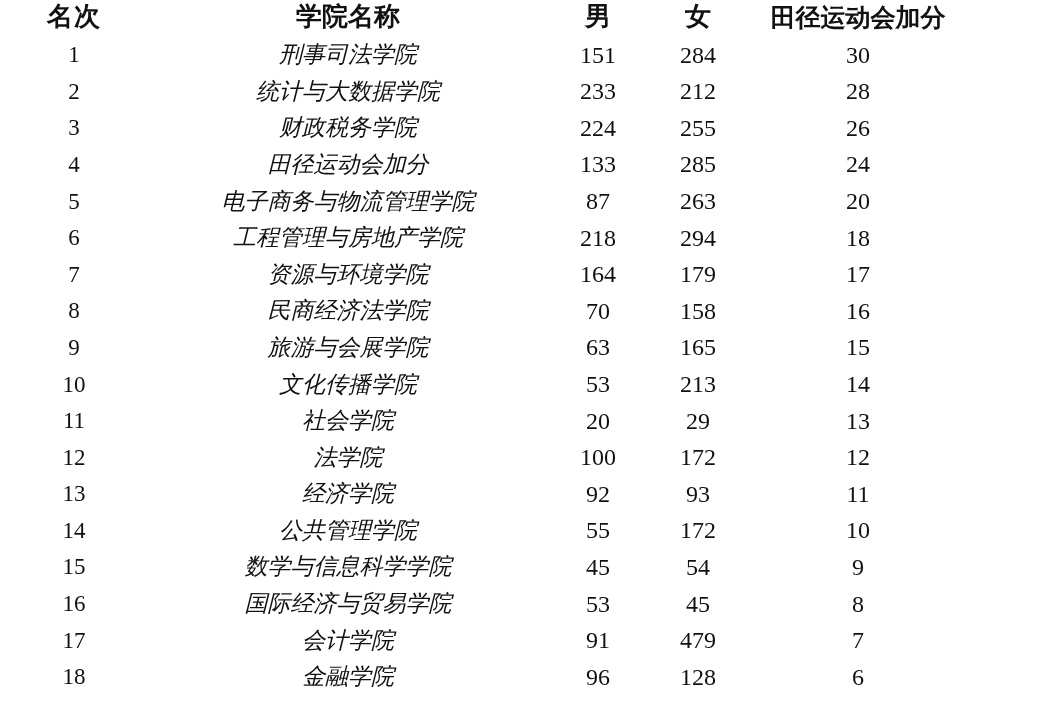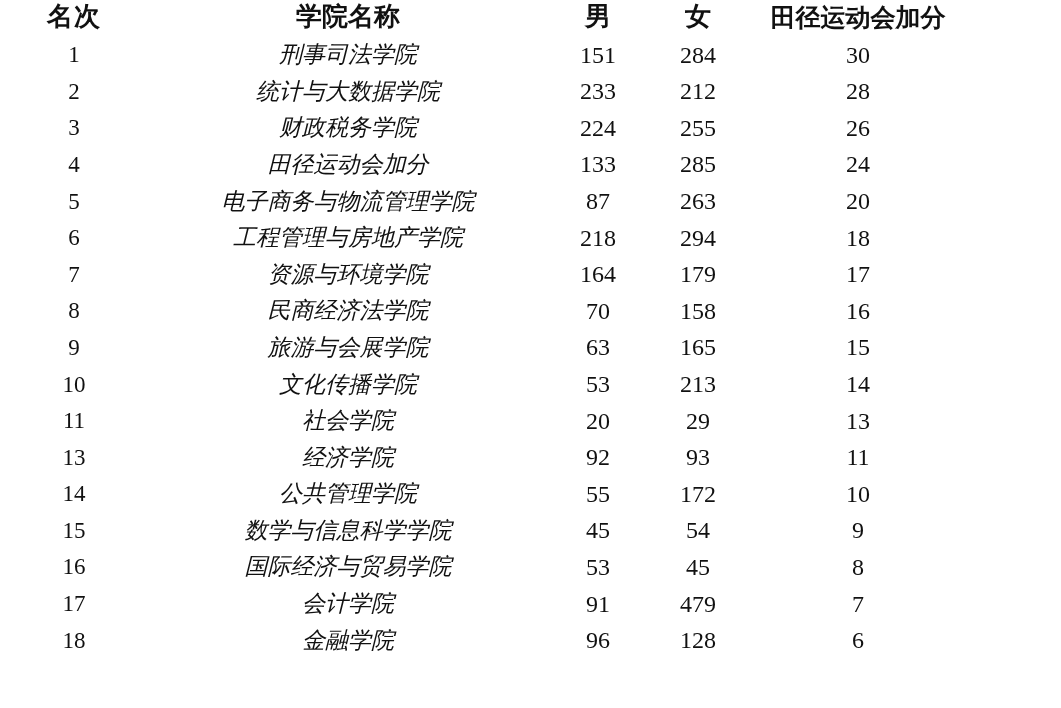--- a/index.html
+++ b/index.html
@@ -169,20 +169,28 @@
         </tr>
         <tr>
           <td class="col-rank">11</td>
           <td class="col-name">社会学院</td>
           <td class="col-num">20</td>
           <td class="col-num">29</td>
           <td class="col-num">13</td>
           <td class="pad-cell"></td>
         </tr>
         <tr>
+          <td class="col-rank">12</td>
+          <td class="col-name">法学院</td>
+          <td class="col-num">100</td>
+          <td class="col-num">172</td>
+          <td class="col-num">12</td>
+          <td class="pad-cell"></td>
+        </tr>
+        <tr>
           <td class="col-rank">13</td>
           <td class="col-name">经济学院</td>
           <td class="col-num">92</td>
           <td class="col-num">93</td>
           <td class="col-num">11</td>
           <td class="pad-cell"></td>
         </tr>
         <tr>
           <td class="col-rank">14</td>
           <td class="col-name">公共管理学院</td>

